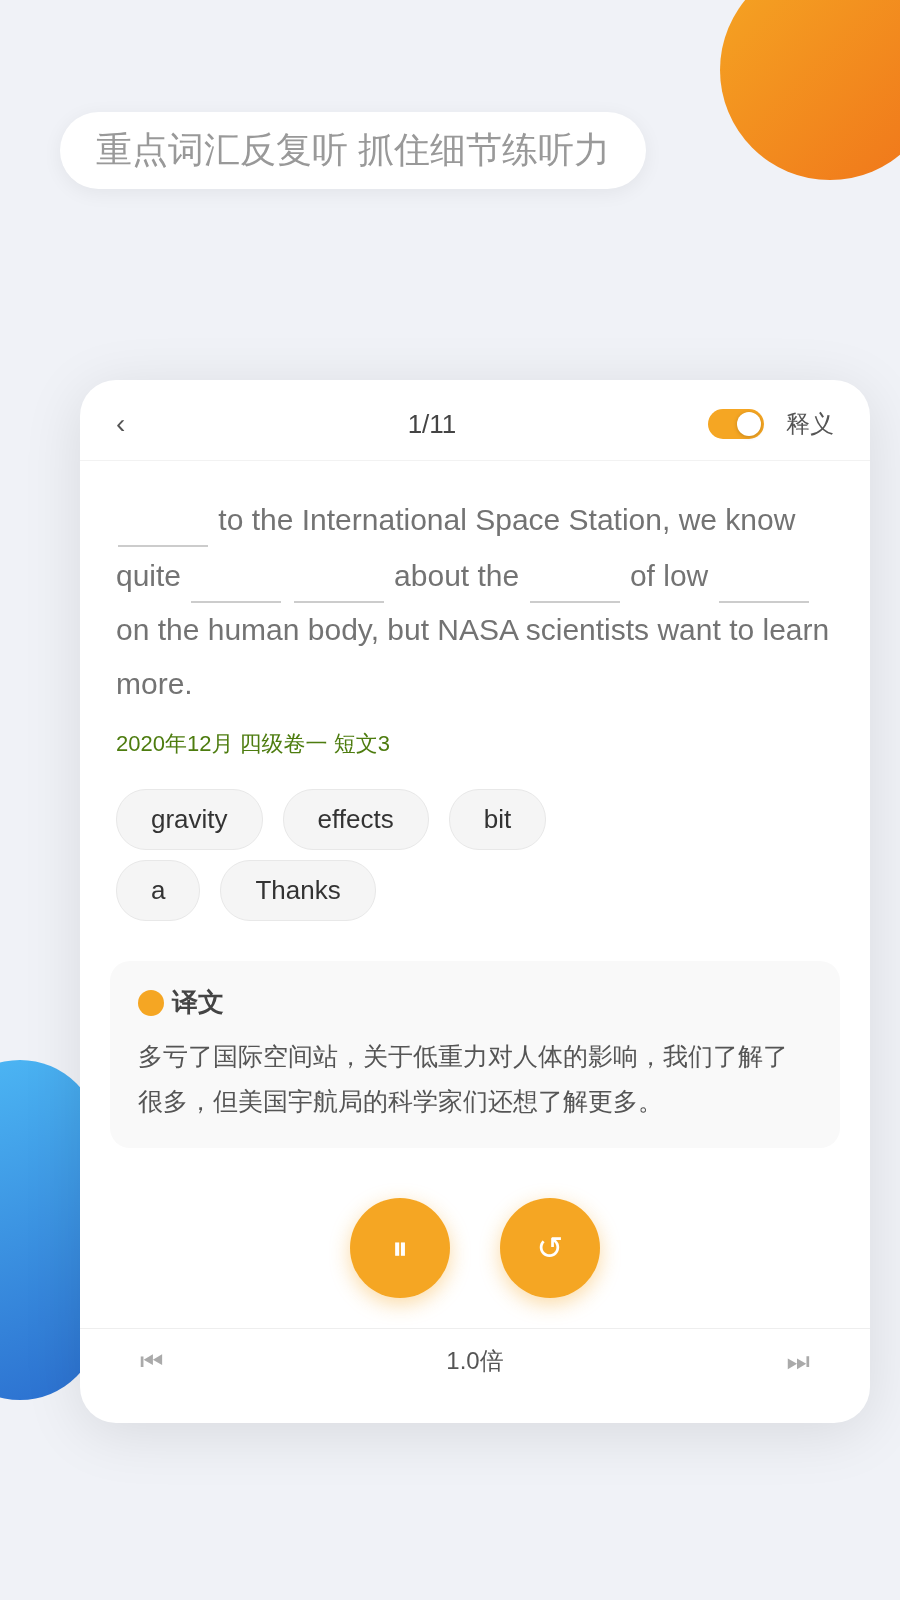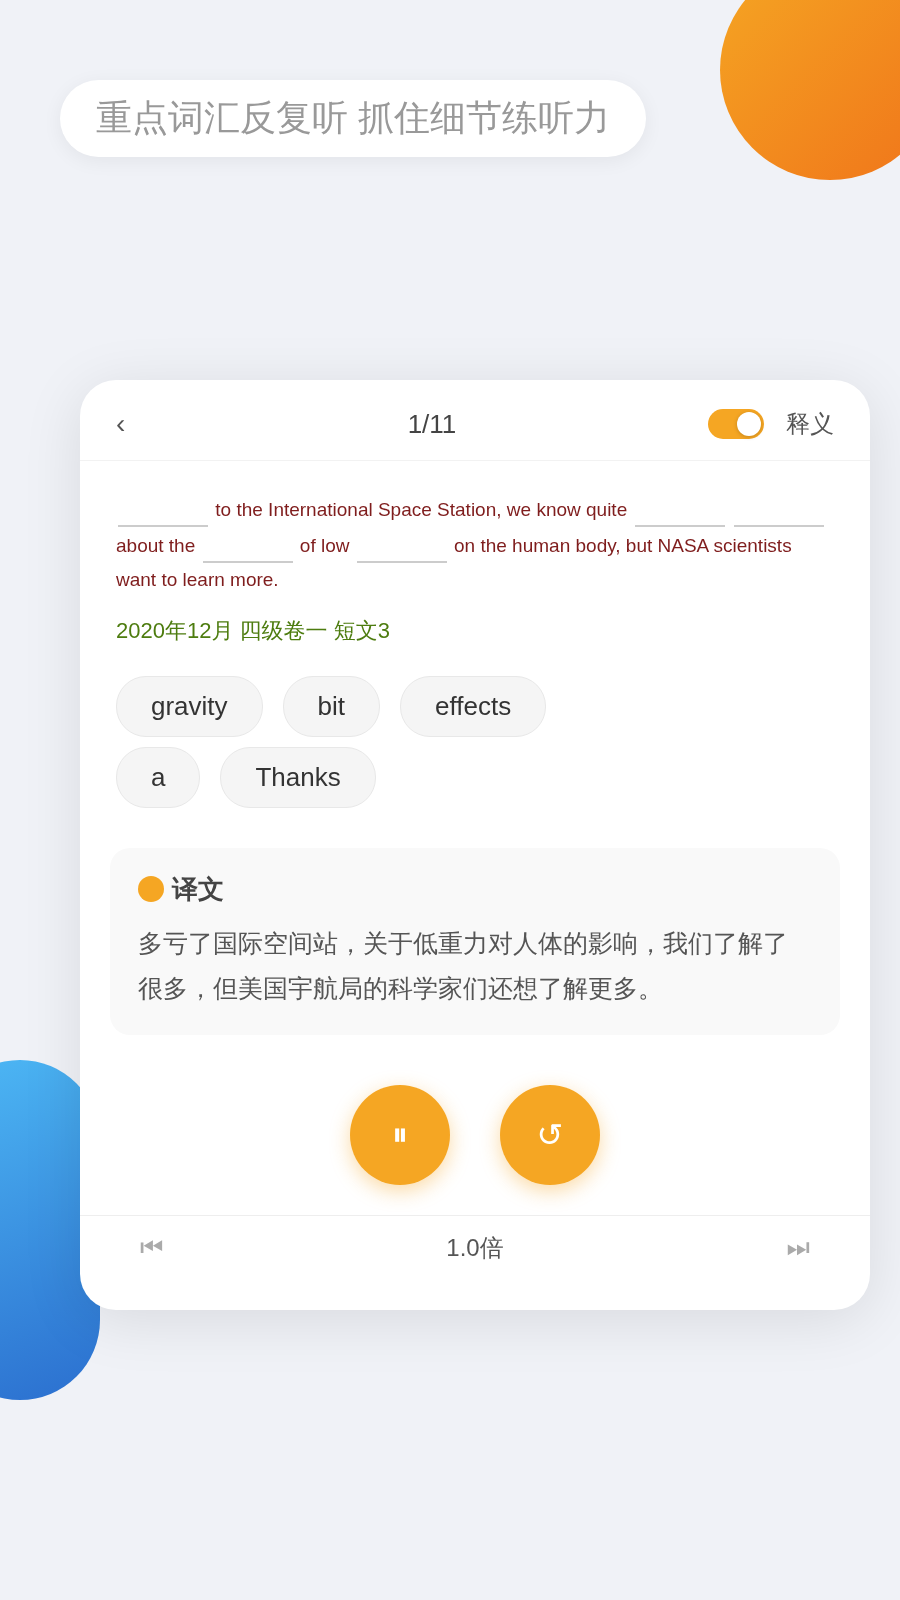--- a/index.html
+++ b/index.html
@@ -46,20 +46,21 @@
       margin-bottom: 20px;
     }
     .subtitle-pill {
       display: inline-block;
       background: white;
       border-radius: 40px;
       padding: 14px 36px;
       font-size: 36px;
       color: #999;
       box-shadow: 0 4px 20px rgba(0,0,0,0.06);
+      margin-top: 32px;
     }
 
     
     .phone-card {
       position: absolute;
       top: 380px;
       left: 80px;
       right: 30px;
       background: white;
       border-radius: 36px;
@@ -109,23 +110,23 @@
       box-shadow: 0 1px 4px rgba(0,0,0,0.2);
     }
     .toggle-label {
       font-size: 24px;
       color: #555;
     }
 
     
     .sentence-area {
       padding: 30px 36px 10px 36px;
-      font-size: 19px;
+      font-size: 30px;
       line-height: 1.8;
-      color: #7f1d1d;
+      color: #737373;
     }
     .blank {
       display: inline-block;
       width: 90px;
       border-bottom: 2px solid #ccc;
       margin: 0 2px;
       vertical-align: bottom;
     }
 
     .source-label {
@@ -260,22 +261,22 @@
     <span> of low </span>
     <span class="blank">&nbsp;</span>
     <span> on the human body, but NASA scientists want to learn more.</span>
   </div>
 
   <div class="source-label">2020年12月 四级卷一 短文3</div>
 
   <div class="chips-area">
     <div class="chips-row">
       <div class="chip">gravity</div>
+      <div class="chip">effects</div>
       <div class="chip">bit</div>
-      <div class="chip">effects</div>
     </div>
     <div class="chips-row">
       <div class="chip">a</div>
       <div class="chip">Thanks</div>
     </div>
   </div>
 
   <div class="translation-box">
     <div class="trans-header">
       <div class="trans-dot"></div>

